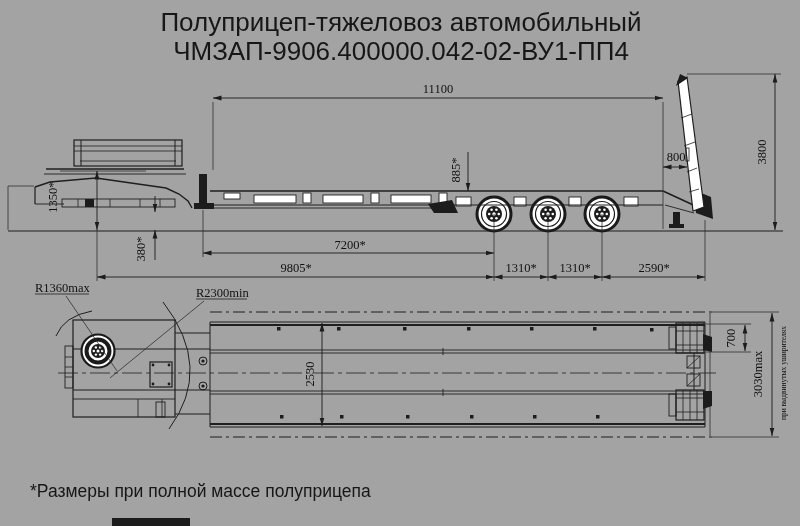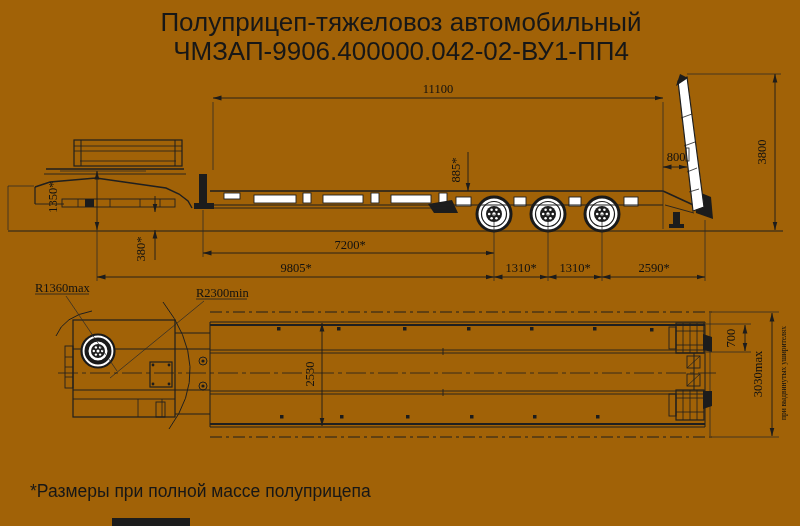--- a/index.html
+++ b/index.html
@@ -1,16 +1,16 @@
 <!DOCTYPE html>
 <html><head>
 <meta charset="utf-8">
 <style>
   html,body{margin:0;padding:0;background:#fff;}
-  #canvas{position:relative;width:800px;height:526px;background:#a16207;font-family:"Liberation Sans",sans-serif;overflow:hidden;}
+  #canvas{position:relative;width:800px;height:526px;background:#a3a3a3;font-family:"Liberation Sans",sans-serif;overflow:hidden;}
   svg{position:absolute;left:0;top:0;}
   .ln{stroke:#1f1f1f;stroke-width:1;fill:none;}
   .w08{stroke-width:0.8;} .w09{stroke-width:0.9;} .w12{stroke-width:1.2;} .w14{stroke-width:1.4;} .w16{stroke-width:1.6;} .w2{stroke-width:2;}
   .dk{fill:#1c1c1c;stroke:none;}
   .whfill{fill:#ffffff;}
   .dim{stroke:#1c1c1c;stroke-width:0.9;fill:none;marker-start:url(#ar);marker-end:url(#ar);}
   .dimE{stroke:#1c1c1c;stroke-width:0.9;fill:none;marker-end:url(#ar);}
   .ext{stroke:#2a2a2a;stroke-width:0.75;fill:none;}
   .dash1{stroke-dasharray:12 4 3 4;}
   .dash2{stroke-dasharray:20 4 4 4;}

